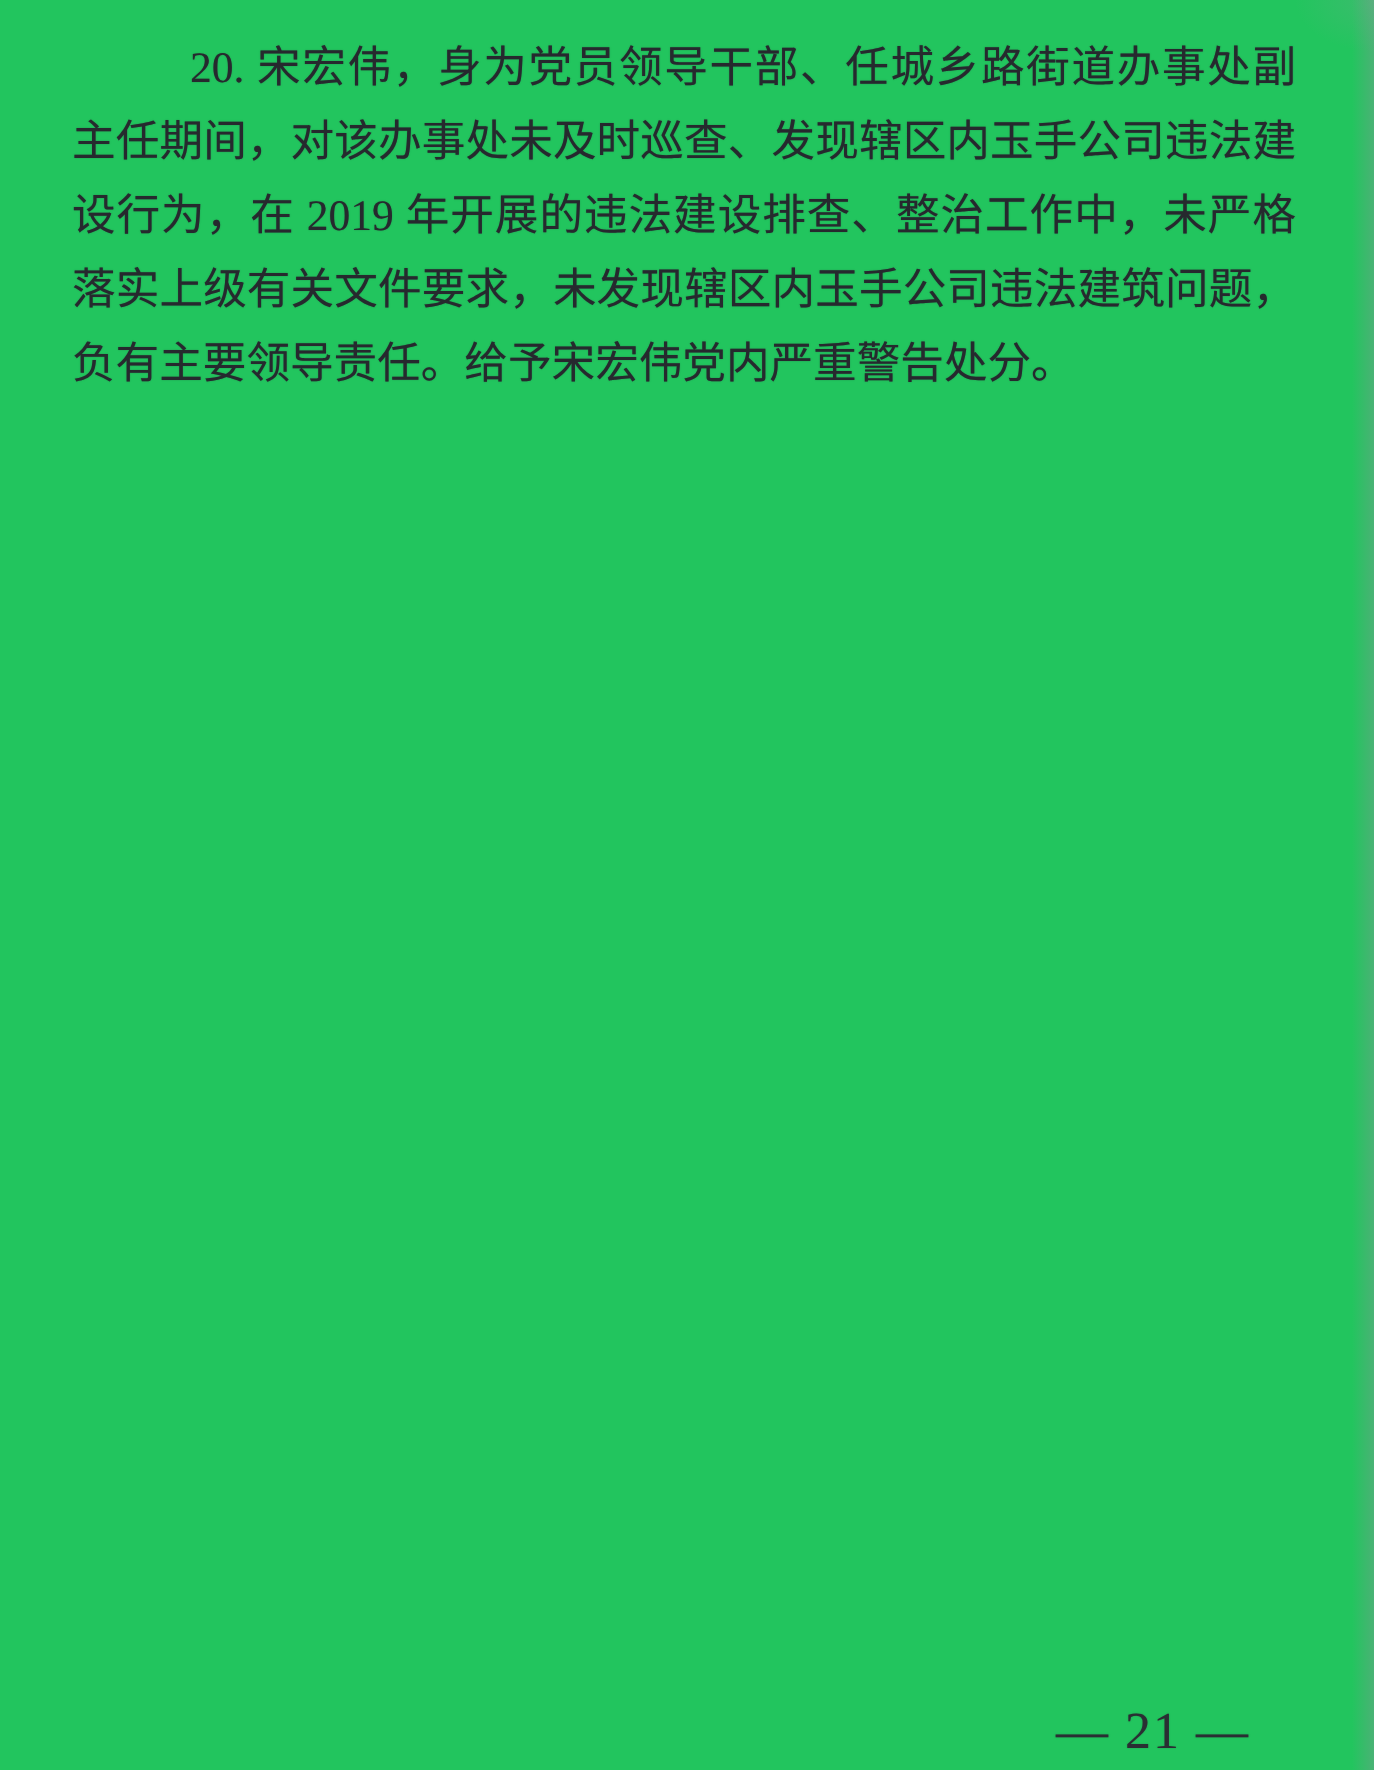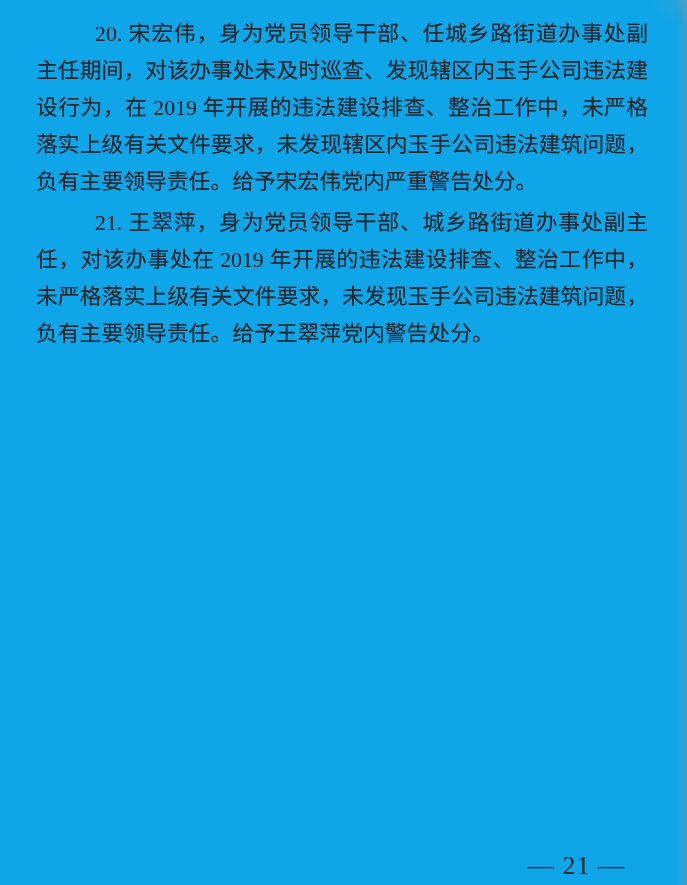--- a/index.html
+++ b/index.html
@@ -4,21 +4,21 @@
 <style>
   html, body {
     margin: 0;
     padding: 0;
     background: #fdfdfd;
   }
   .page {
     position: relative;
     width: 687px;
     height: 885px;
-    background: #0ea5e9;
+    background: #22c55e;
     overflow: hidden;
     font-family: "Liberation Serif", "DejaVu Serif", serif;
     color: #26292e;
   }
   .doc-body {
     position: absolute;
     top: 16px;
     left: 36px;
     width: 612px;
   }
@@ -64,21 +64,20 @@
     pointer-events: none;
   }
 </style>
 </head>
 <body>
 
 <div class="page">
 
   <div class="doc-body">
     <p class="para">20. 宋宏伟，身为党员领导干部、任城乡路街道办事处副主任期间，对该办事处未及时巡查、发现辖区内玉手公司违法建设行为，在 2019 年开展的违法建设排查、整治工作中，未严格落实上级有关文件要求，未发现辖区内玉手公司违法建筑问题，负有主要领导责任。给予宋宏伟党内严重警告处分。</p>
-    <p class="para">21. 王翠萍，身为党员领导干部、城乡路街道办事处副主任，对该办事处在 2019 年开展的违法建设排查、整治工作中，未严格落实上级有关文件要求，未发现玉手公司违法建筑问题，负有主要领导责任。给予王翠萍党内警告处分。</p>
   </div>
 
   <div class="page-number">— 21 —</div>
 
   <div class="edge-shade-right"></div>
   <div class="edge-shade-corner"></div>
 
 </div>
 
 </body></html>

